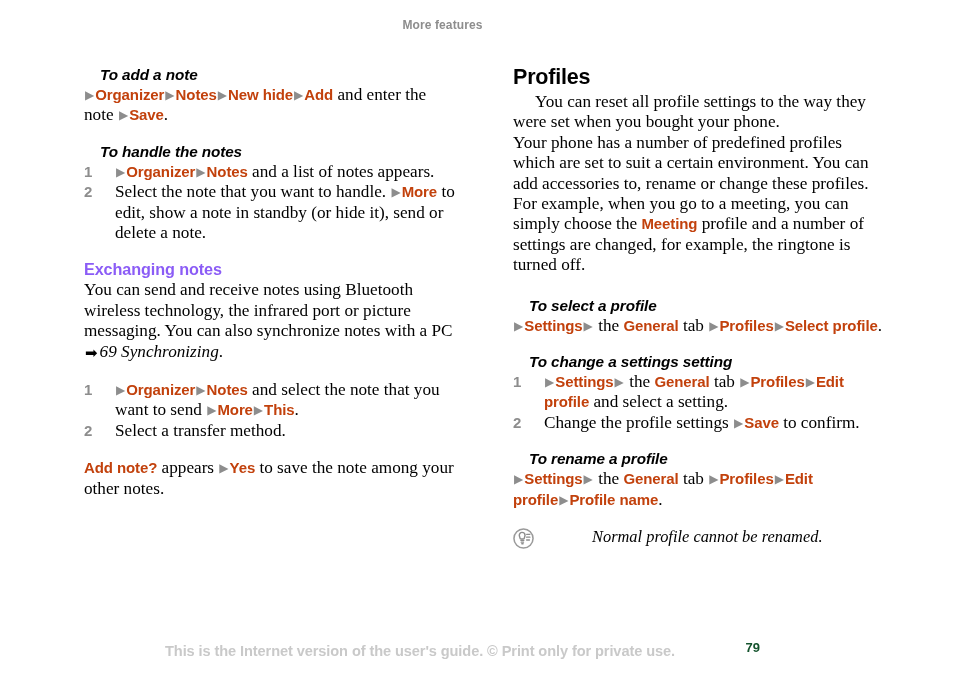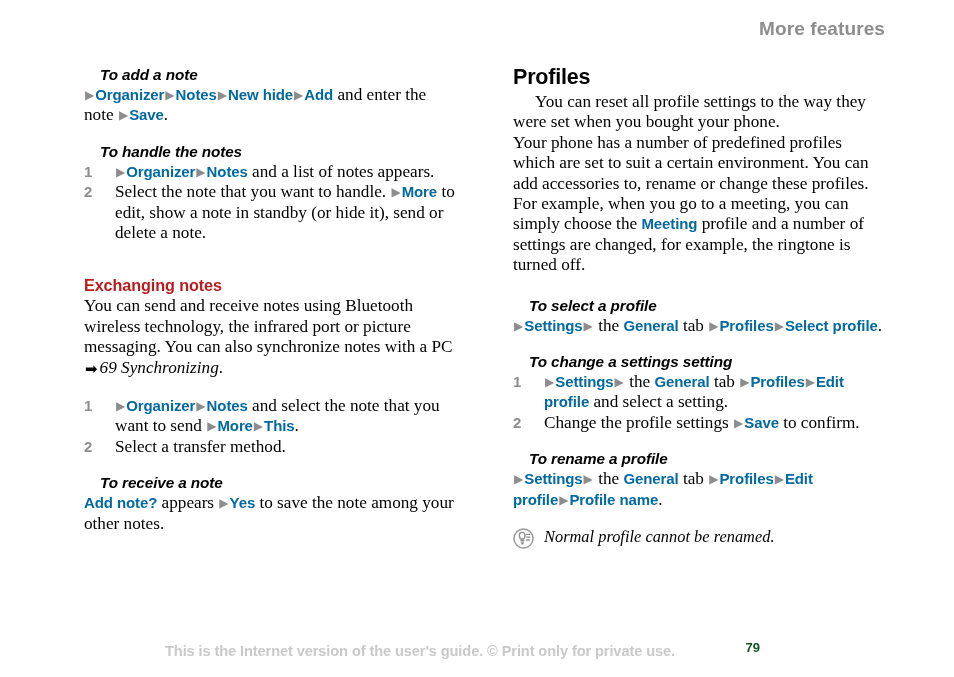--- a/index.html
+++ b/index.html
@@ -17,24 +17,24 @@
     color: #000000;
     -webkit-font-smoothing: antialiased;
   }
 
   
   .page-header {
     position: absolute;
     top: 18px;
     left: 0;
     width: 885px;
-    text-align: right;
-    font-family: "Liberation Sans", sans-serif;
-    font-weight: bold;
-    font-size: 19px;
+    text-align: center;
+    font-family: "Liberation Sans", sans-serif;
+    font-weight: bold;
+    font-size: 12px;
     color: #8d8d8d;
     letter-spacing: 0.1px;
   }
 
   
   .columns {
     position: absolute;
     top: 66px;
     left: 84px;
     width: 802px;
@@ -56,23 +56,23 @@
     line-height: 23px;
     margin: 0 0 3px 0;
     letter-spacing: -0.2px;
     color: #000;
   }
   h2.sub-title {
     font-family: "Liberation Sans", sans-serif;
     font-weight: bold;
     font-size: 16.2px;
     line-height: 19px;
-    margin: 16px 0 1px 0;
-    letter-spacing: -0.1px;
-    color: #b91c1c;
+    margin: 0 0 1px 0;
+    letter-spacing: -0.1px;
+    color: #8b5cf6;
   }
   h3.task-title {
     font-family: "Liberation Sans", sans-serif;
     font-weight: bold;
     font-style: italic;
     font-size: 15.3px;
     line-height: 18px;
     margin: 0 0 1px 16px;
     letter-spacing: -0.1px;
     color: #000;
@@ -111,21 +111,21 @@
     font-weight: bold;
     font-size: 15px;
     color: #8d8d8d;
   }
 
   
   .ui {
     font-family: "Liberation Sans", sans-serif;
     font-weight: bold;
     font-size: 15px;
-    color: #0369a1;
+    color: #c2410c;
     letter-spacing: -0.1px;
   }
   .arrow {
     font-family: "Liberation Sans", sans-serif;
     font-size: 12px;
     color: #8d8d8d;
     vertical-align: 1px;
     padding: 0 1px;
   }
   .xref {
@@ -147,20 +147,21 @@
     position: relative;
     padding-left: 31px;
     min-height: 22px;
   }
   .tip-text {
     font-family: "Liberation Serif", "DejaVu Serif", serif;
     font-style: italic;
     font-size: 16.4px;
     line-height: 20px;
     color: #000;
+    margin-left: 48px;
   }
   .tip-icon {
     position: absolute;
     left: 0;
     top: 1px;
     width: 21px;
     height: 21px;
   }
 
   
@@ -220,21 +221,20 @@
 
     <div class="gap-md"></div>
 
     <ol class="steps">
         <li><span class="num">1</span><span><span class="arrow">▶</span><span class="ui">Organizer</span><span class="arrow">▶</span><span class="ui">Notes</span> and select the note that you want to send <span class="arrow">▶</span><span class="ui">More</span><span class="arrow">▶</span><span class="ui">This</span>.</span></li>
         <li><span class="num">2</span><span>Select a transfer method.</span></li>
       </ol>
 
     <div class="gap-md"></div>
 
-    <h3 class="task-title">To receive a note</h3>
     <p class="body"><span class="ui">Add note?</span> appears <span class="arrow">▶</span><span class="ui">Yes</span> to save the note among your other notes.</p>
   </div>
 
   <div class="col col-right">
 
     <h1 class="sec-title">Profiles</h1>
     <p class="body indent">You can reset all profile settings to the way they were set when you bought your phone.</p>
     <p class="body">Your phone has a number of predefined profiles which are set to suit a certain environment. You can add accessories to, rename or change these profiles. For example, when you go to a meeting, you can simply choose the <span class="ui">Meeting</span> profile and a number of settings are changed, for example, the ringtone is turned off.</p>
 
     <div class="gap-lg"></div>

